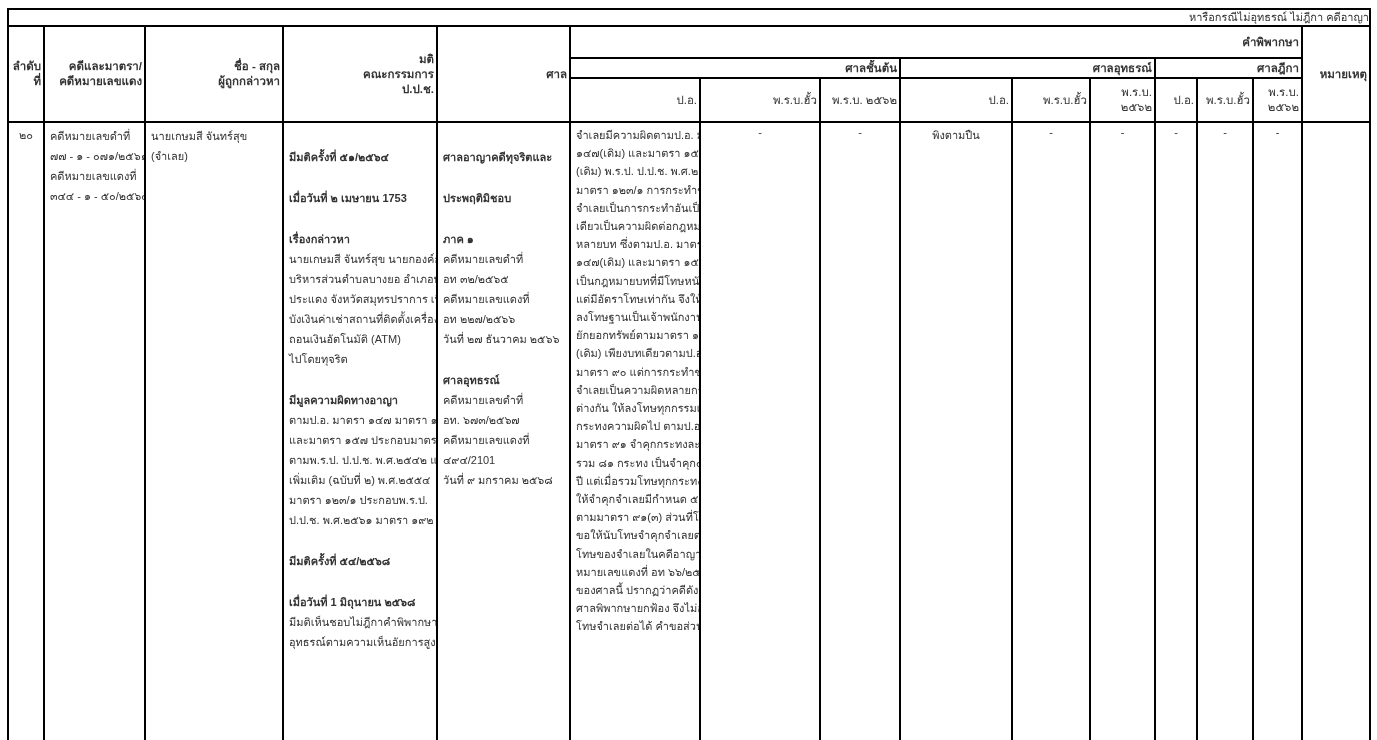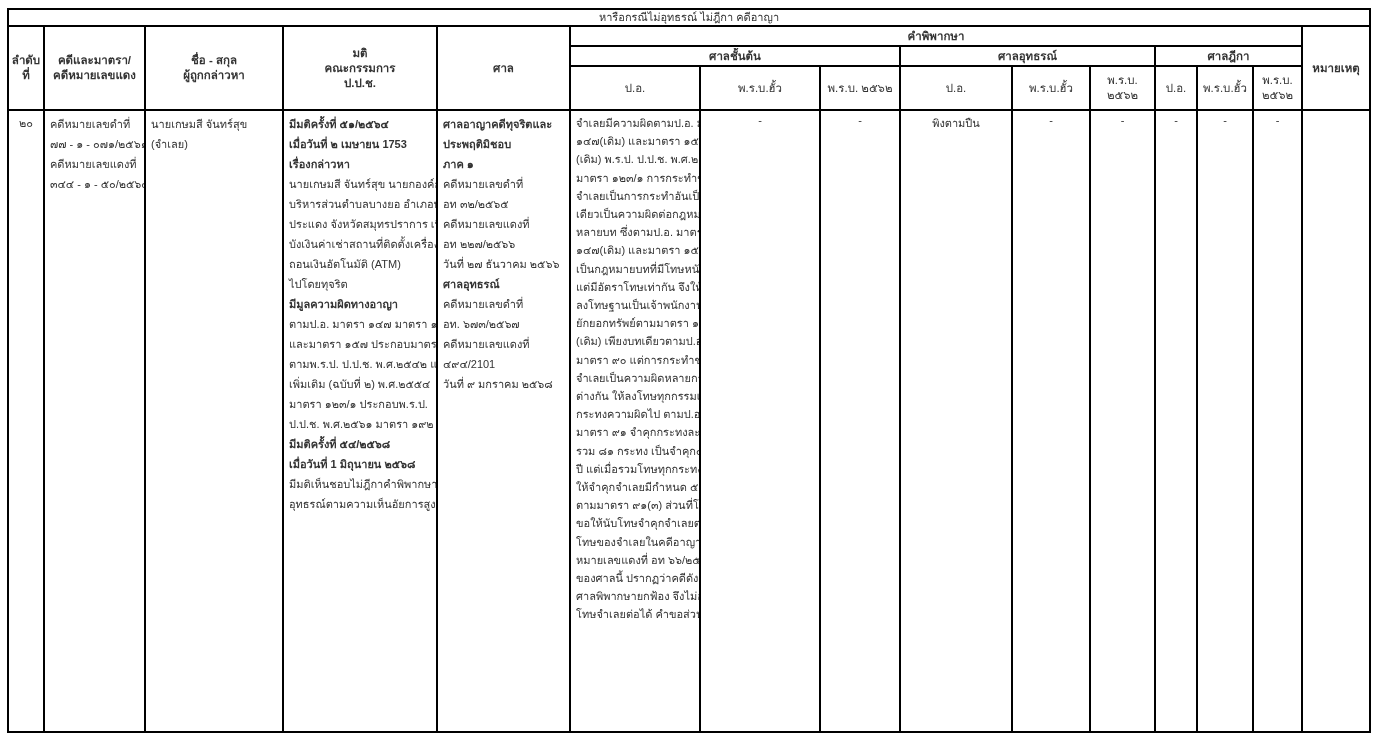--- a/index.html
+++ b/index.html
@@ -23,45 +23,45 @@
   }
   table.case-table th,
   table.case-table td {
     border: 2px solid #000000;
     box-sizing: border-box;
     overflow: hidden;
   }
   th {
     font-size: 11.5px;
     font-weight: bold;
-    text-align: center;
+    text-align: right;
     vertical-align: middle;
     padding: 1px 2px;
     line-height: 15px;
   }
   tr.r-title th {
     height: 17px;
     font-weight: normal;
     font-size: 11px;
     line-height: 13px;
     padding: 0;
   }
-  tr.r-judg th  { height: 20px; }
+  tr.r-judg th  { height: 32px; }
   tr.r-courts th{ height: 20px; border-radius: 10px; }
   tr.r-subs th  { height: 44px; font-weight: normal; }
   td {
     font-size: 11px;
     vertical-align: top;
     text-align: left;
     padding: 3px 5px 2px 5px;
     height: 622px;
   }
   td .ln { line-height: 20px; white-space: nowrap; }
   td.po-cell .ln { line-height: 18.2px; }
-  td .ln.b { font-weight: bold; }
+  td .ln.b { font-weight: bold; margin-top: 21px; }
   td.c { text-align: center; padding-left: 1px; padding-right: 1px; }
   th .hl { line-height: 15px; }
 </style>
 </head>
 <body>
 
 <div class="sheet">
   <table class="case-table">
     <colgroup>
       <col style="width:36px">

